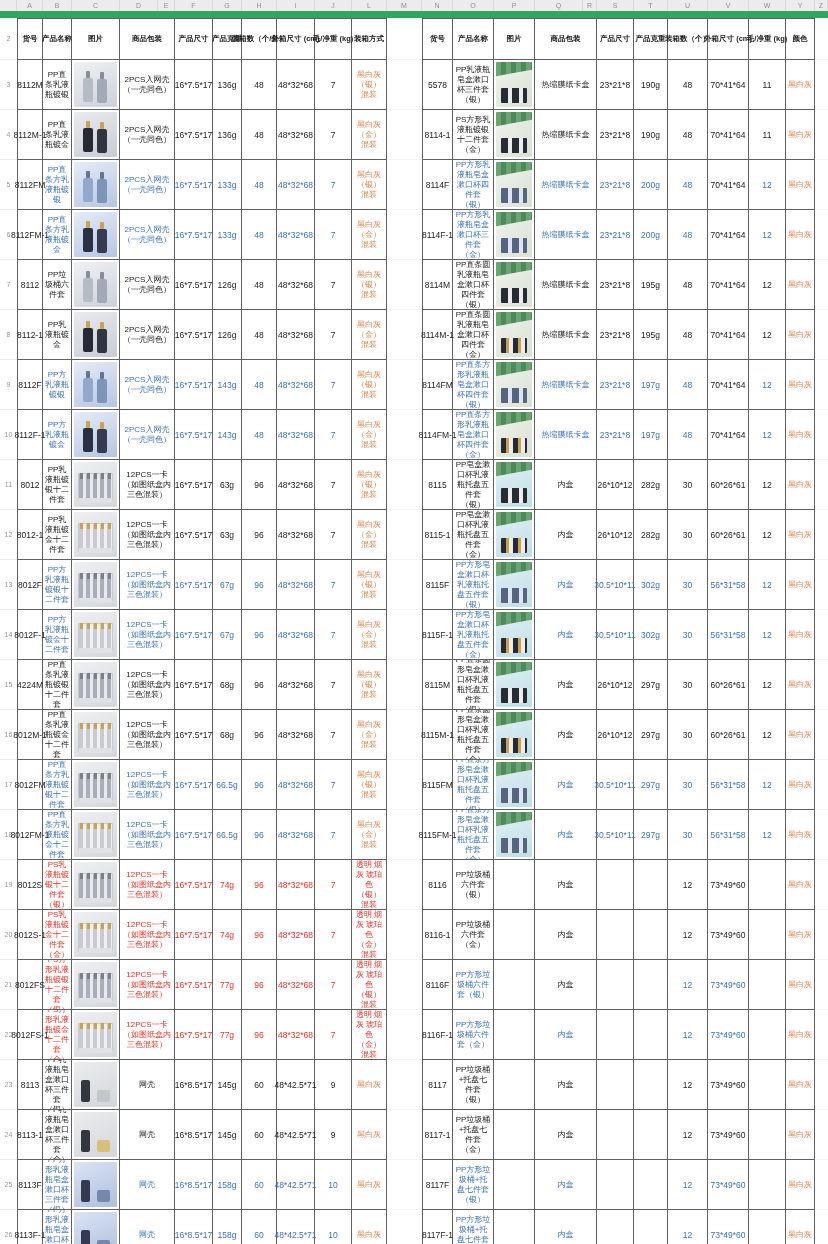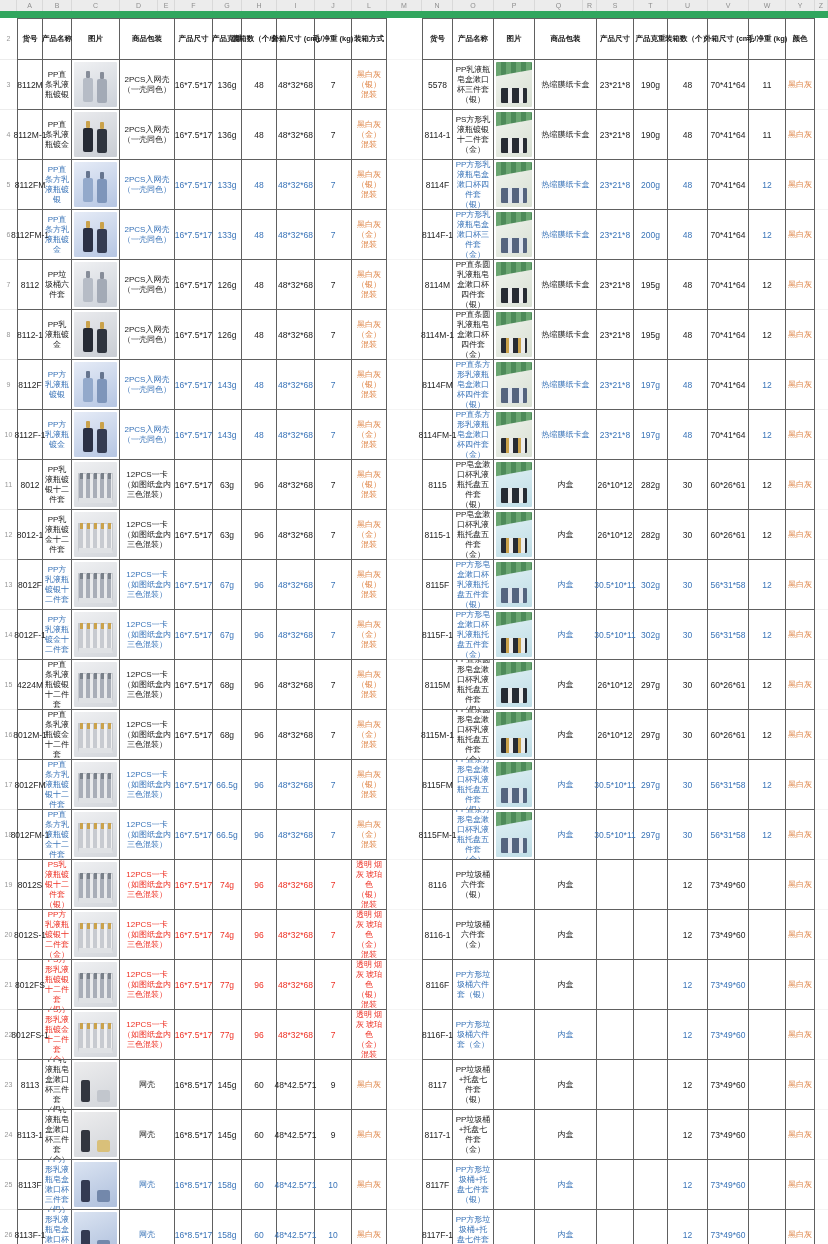--- a/index.html
+++ b/index.html
@@ -607,21 +607,21 @@
       <div class="c num acc-black"></div>
       <div class="c num acc-black">12</div>
       <div class="c num acc-black">73*49*60</div>
       <div class="c num acc-black"></div>
       <div class="c wrap acc-orange">黑白灰</div>
       <div class="zc"></div>
     </div>
     <div class="grid grow">
       <div class="gut">20</div>
       <div class="c tstart num ink">8012S-1</div>
-      <div class="c wrap acc-red">PP方乳液瓶镀银十二件套（金）</div>
+      <div class="c wrap acc-red">PS乳液瓶镀金十二件套（金）</div>
       <div class="c pcell">
         <div class="thumb th-tray-gold"></div>
       </div>
       <div class="c wrap sp2 acc-red">12PCS一卡（如图纸盒内三色混装）</div>
       <div class="c num acc-red">16*7.5*17</div>
       <div class="c num acc-red">74g</div>
       <div class="c num acc-red">96</div>
       <div class="c num acc-red">48*32*68</div>
       <div class="c num acc-red">7</div>
       <div class="c wrap acc-red">透明 烟灰 琥珀色（金）混装</div>

